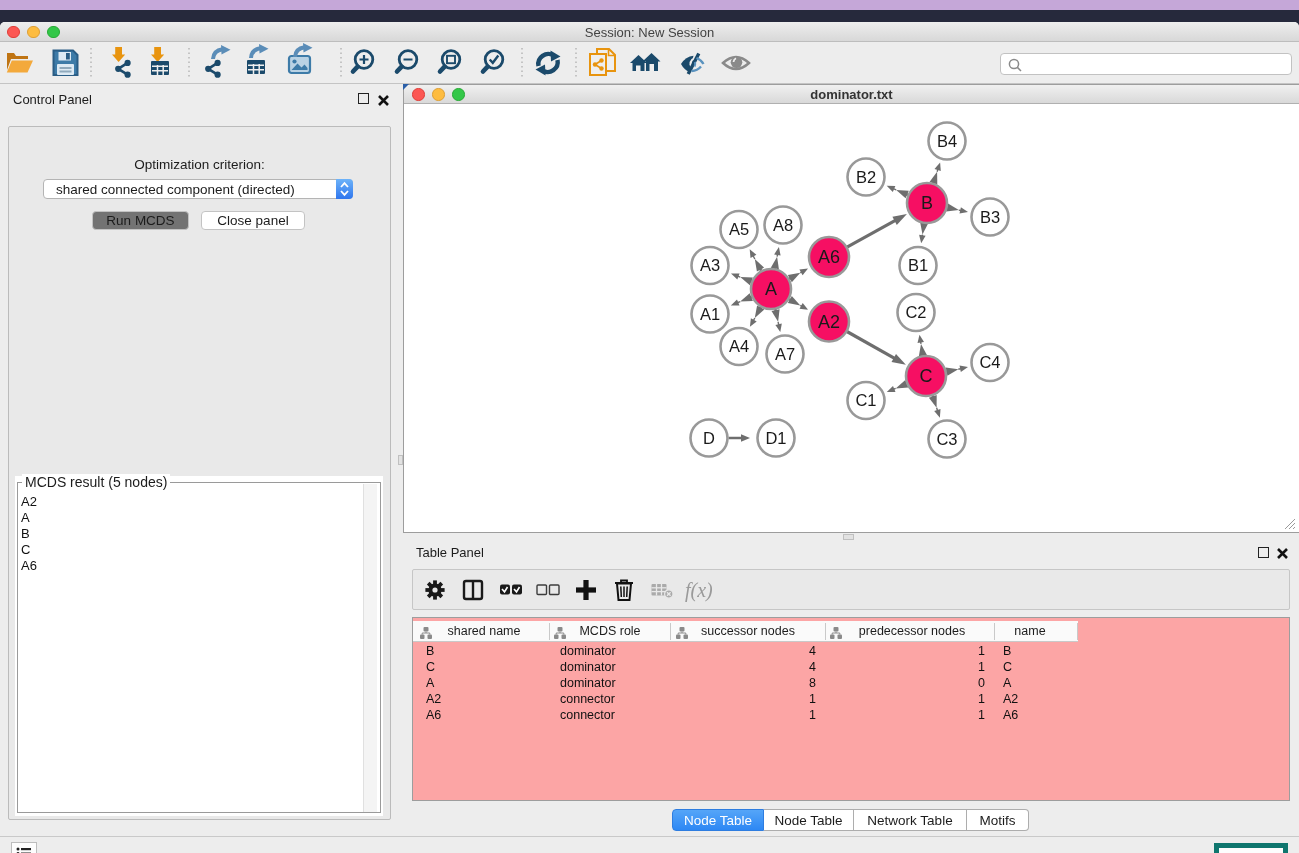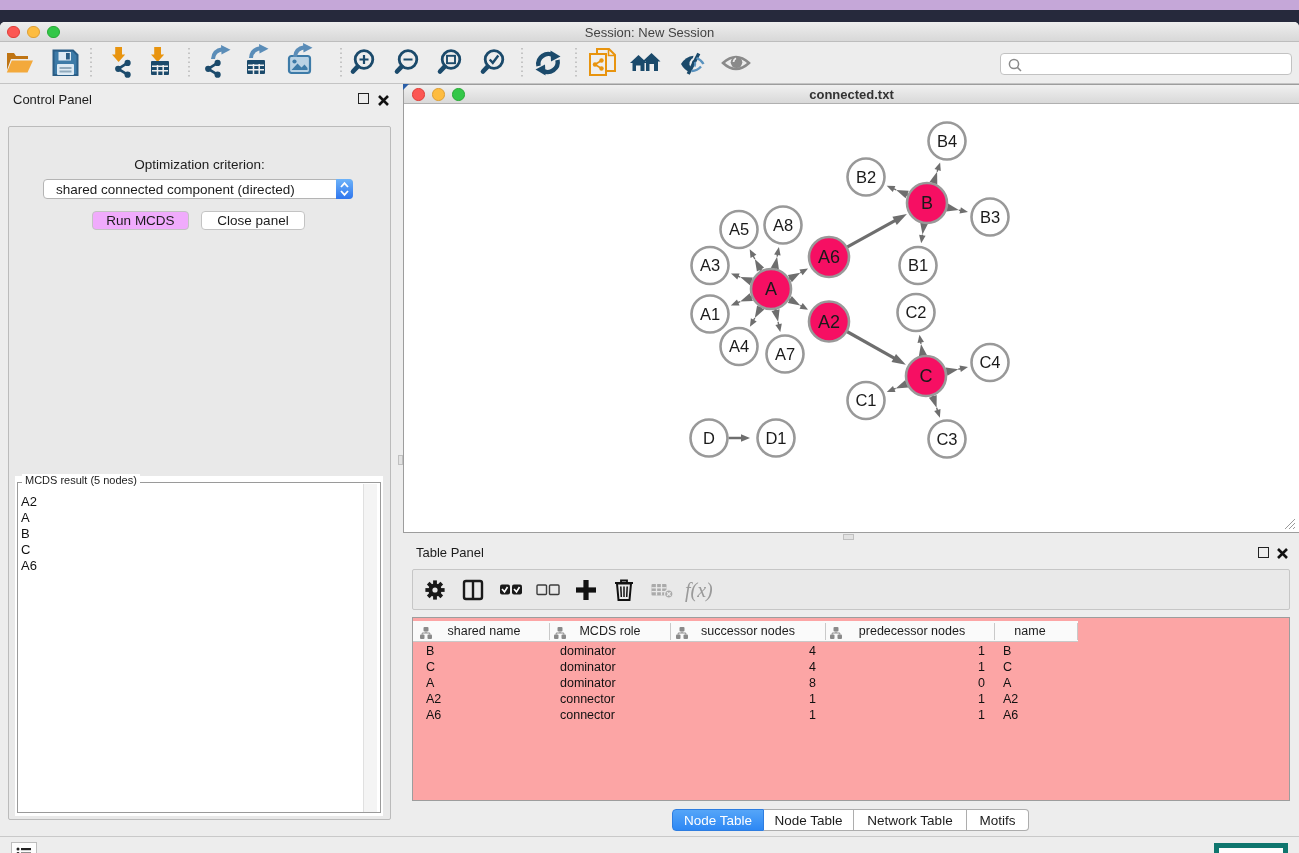--- a/index.html
+++ b/index.html
@@ -182,35 +182,35 @@
 <div class="abs" style="left:43px;top:157px;width:310px;height:20px;background:#fff;border:1px solid #b4b4b4;border-radius:4px;">
   <div style="position:absolute;left:12px;top:2px;font-size:13.5px;color:#1c1c1c;">shared connected component (directed)</div>
   <div style="position:absolute;right:-1px;top:-1px;width:17px;height:20px;border-radius:0 4px 4px 0;background:linear-gradient(#6db3f9,#2f76ee);">
     <svg width="17" height="20" viewBox="0 0 17 20">
           <path d="M5 8 L8.5 4.2 L12 8" stroke="#fff" stroke-width="1.8" fill="none"></path>
           <path d="M5 12 L8.5 15.8 L12 12" stroke="#fff" stroke-width="1.8" fill="none"></path>
         </svg>
   </div>
 </div>
 
-<div class="abs" style="left:92px;top:189px;width:97px;height:19px;background:#f0abfc;border:1px solid #c3c3c3;border-radius:4px;text-align:center;font-size:13.5px;color:#1c1c1c;line-height:17px;">Run MCDS</div>
+<div class="abs" style="left:92px;top:189px;width:97px;height:19px;background:#737373;border:1px solid #c3c3c3;border-radius:4px;text-align:center;font-size:13.5px;color:#1c1c1c;line-height:17px;">Run MCDS</div>
 <div class="abs" style="left:201px;top:189px;width:104px;height:19px;background:#fff;border:1px solid #c3c3c3;border-radius:4px;text-align:center;font-size:13.5px;color:#1c1c1c;line-height:17px;">Close panel</div>
 
 <div class="abs" style="left:15px;top:454px;width:368px;height:340px;background:#fff;"></div>
 <div class="abs" style="left:17px;top:460px;width:364px;height:331px;border:1px solid #9a9a9a;"></div>
-<div class="abs" style="left:22px;top:452px;background:#fff;padding:0 3px;font-size:11px;color:#1c1c1c;">MCDS result (5 nodes)</div>
+<div class="abs" style="left:22px;top:452px;background:#fff;padding:0 3px;font-size:14px;color:#1c1c1c;">MCDS result (5 nodes)</div>
 <div class="abs" style="left:363px;top:462px;width:14px;height:328px;background:#f4f4f4;border-left:1px solid #e0e0e0;"></div>
 <div class="abs" style="left:21px;top:472px;font-size:13px;color:#111;line-height:16.1px;">A2<br>A<br>B<br>C<br>A6</div>
 
 <div class="abs" id="gwin" style="left:403px;top:62px;width:896px;height:449px;background:#fff;border:1px solid #9d9d9d;border-right:none;">
   <div style="position:absolute;left:0;top:0;width:895px;height:19px;background:linear-gradient(#f0f0f0,#d9d9d9);border-bottom:1px solid #b0b0b0;"></div>
   <div style="position:absolute;left:8px;top:3px;width:12.5px;height:12.5px;border-radius:50%;background:#fc5753;border:0.5px solid #df3e38;"></div>
   <div style="position:absolute;left:28px;top:3px;width:12.5px;height:12.5px;border-radius:50%;background:#fdbc40;border:0.5px solid #de9f34;"></div>
   <div style="position:absolute;left:48px;top:3px;width:12.5px;height:12.5px;border-radius:50%;background:#33c748;border:0.5px solid #27aa35;"></div>
-  <div style="position:absolute;left:0;top:2px;width:895px;height:16px;text-align:center;font-size:13px;font-weight:bold;color:#333;">connected.txt</div>
+  <div style="position:absolute;left:0;top:2px;width:895px;height:16px;text-align:center;font-size:13px;font-weight:bold;color:#333;">dominator.txt</div>
   <svg id="graph" style="position:absolute;left:0px;top:19px;" width="894" height="426" viewBox="0 0 894 426" font-family="Liberation Sans, sans-serif">
         <line x1="357.3" y1="166.9" x2="355.6" y2="163.8" stroke="#6e6e6e" stroke-width="2.5"></line>
 <polygon points="350.8,155.0 360.1,163.6 352.9,167.5" fill="#6e6e6e"></polygon>
 <line x1="350.8" y1="155.0" x2="348.7" y2="151.0" stroke="#6e6e6e" stroke-width="1.4"></line>
 <polygon points="345.7,145.3 352.4,150.8 346.5,153.9" fill="#6e6e6e"></polygon>
 <line x1="370.8" y1="164.9" x2="371.2" y2="162.5" stroke="#6e6e6e" stroke-width="2.5"></line>
 <polygon points="373.1,152.7 374.9,165.2 366.8,163.7" fill="#6e6e6e"></polygon>
 <line x1="373.1" y1="152.7" x2="373.7" y2="149.5" stroke="#6e6e6e" stroke-width="1.4"></line>
 <polygon points="374.9,143.1 376.6,151.6 370.1,150.4" fill="#6e6e6e"></polygon>
 <line x1="347.9" y1="177.6" x2="345.5" y2="176.7" stroke="#6e6e6e" stroke-width="2.5"></line>

